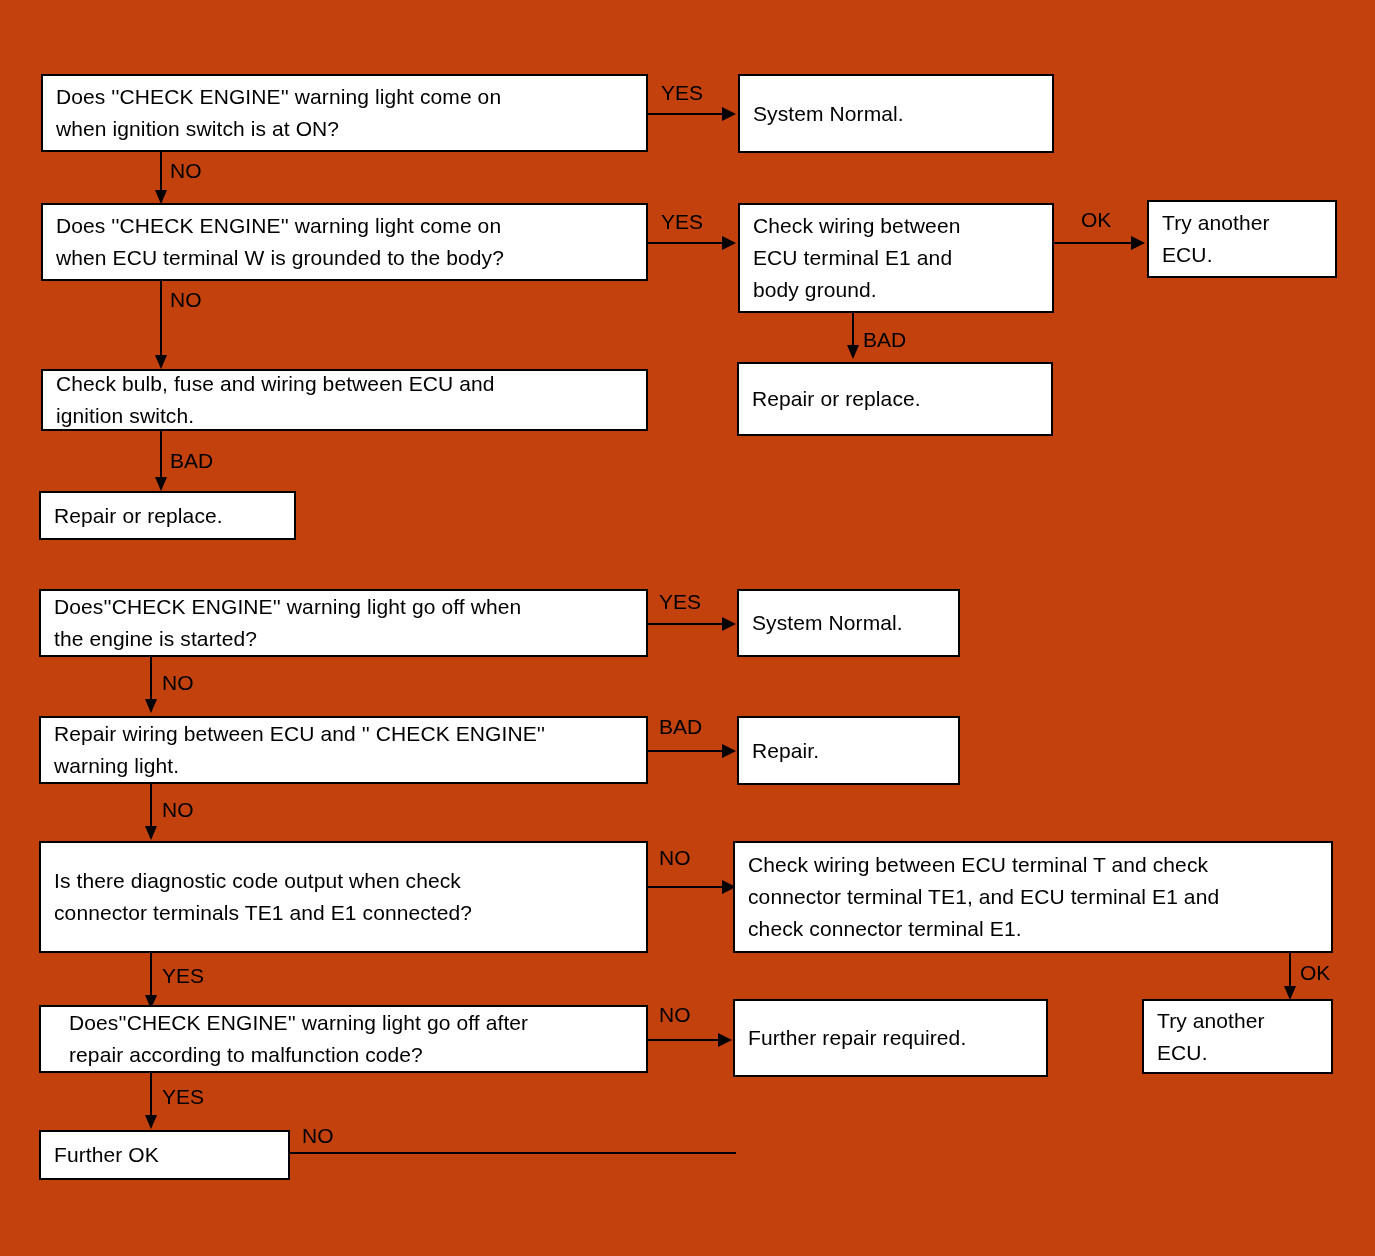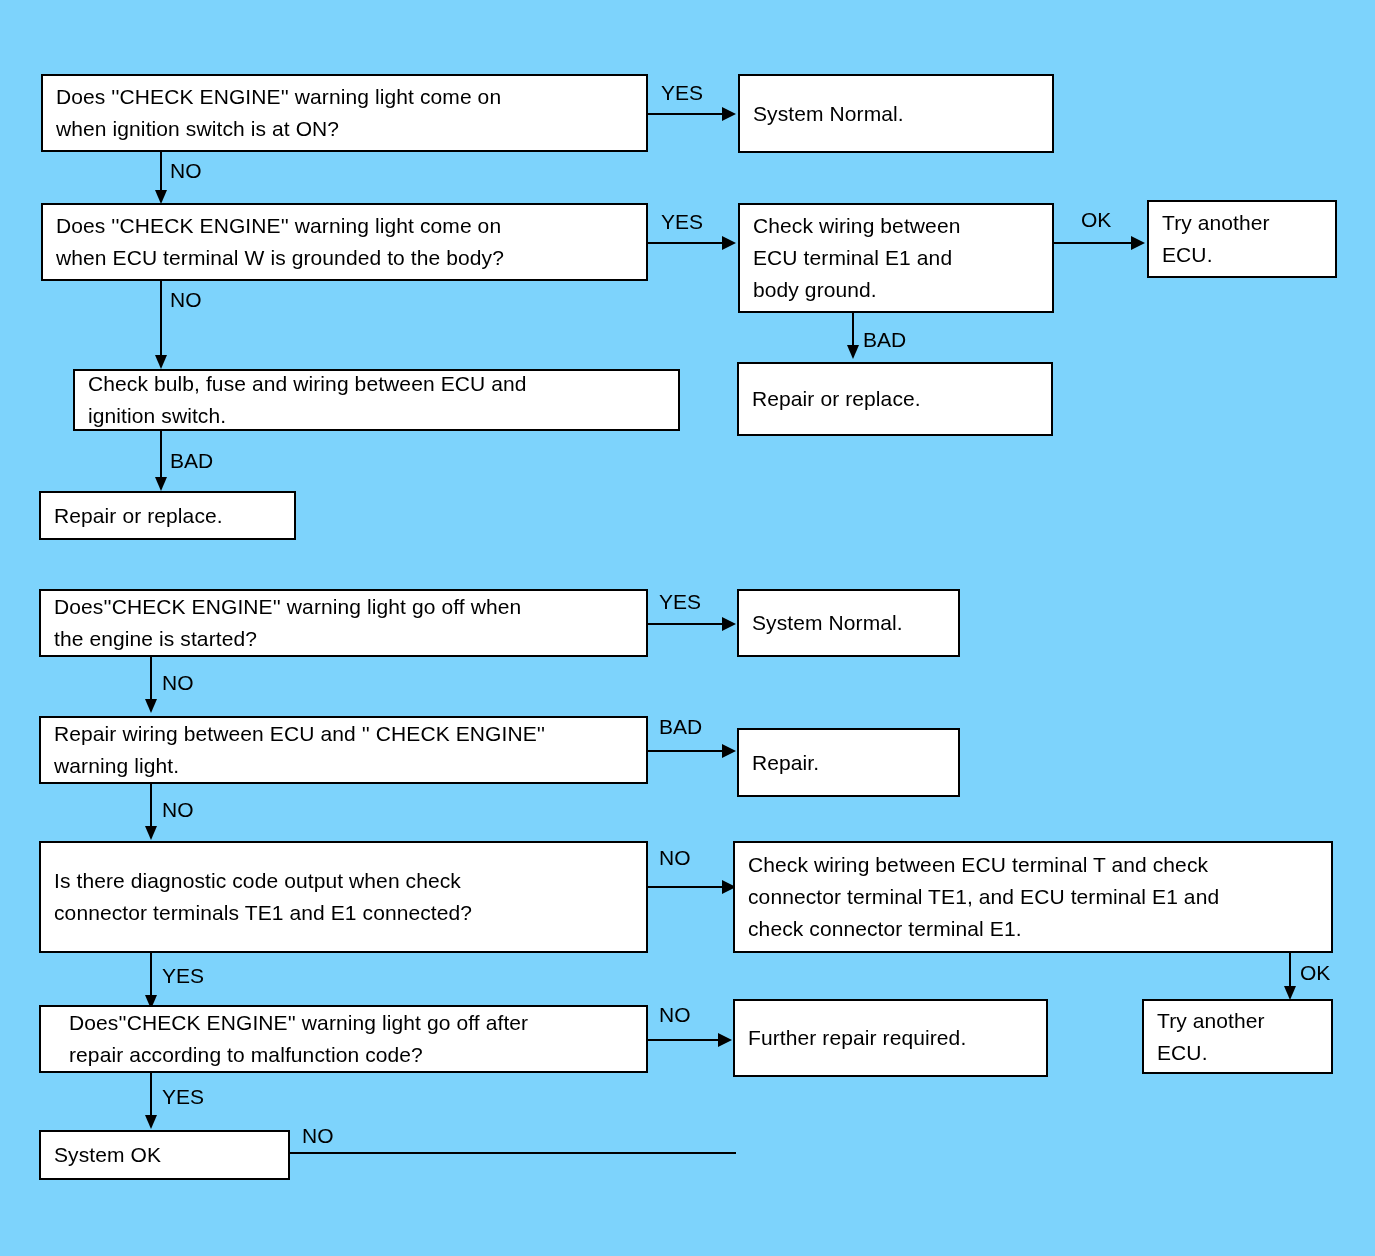--- a/index.html
+++ b/index.html
@@ -8,21 +8,21 @@
     padding: 0;
     background: #ffffff;
   }
   body {
     font-family: "Liberation Sans", sans-serif;
   }
   #canvas {
     position: relative;
     width: 1375px;
     height: 1256px;
-    background: #7dd3fc;
+    background: #c2410c;
     overflow: hidden;
   }
   
   .box {
     position: absolute;
     box-sizing: border-box;
     border: 2px solid #000000;
     background: #ffffff;
     color: #000000;
     font-size: 21px;
@@ -127,21 +127,21 @@
   <div class="elabel" style="left:863px; top:329px;">BAD</div>
 
   <div class="box" style="left:737px; top:362px; width:316px; height:74px;">
     <span class="txt">Repair or replace.</span>
   </div>
 
   <div class="line-v" style="left:160px; top:281px; height:80px;"></div>
   <div class="arrow-d" style="left:155px; top:355px;"></div>
   <div class="elabel" style="left:170px; top:289px;">NO</div>
 
-  <div class="box" style="left:41px; top:369px; width:607px; height:62px;margin-left:32px;">
+  <div class="box" style="left:41px; top:369px; width:607px; height:62px;">
     <span class="txt">Check bulb, fuse and wiring between ECU and
 ignition switch.</span>
   </div>
 
   <div class="line-v" style="left:160px; top:431px; height:52px;"></div>
   <div class="arrow-d" style="left:155px; top:477px;"></div>
   <div class="elabel" style="left:170px; top:450px;">BAD</div>
 
   <div class="box" style="left:39px; top:491px; width:257px; height:49px;">
     <span class="txt">Repair or replace.</span>
@@ -166,21 +166,21 @@
 
   <div class="box" style="left:39px; top:716px; width:609px; height:68px;">
     <span class="txt">Repair wiring between ECU and '' CHECK ENGINE''
 warning light.</span>
   </div>
 
   <div class="line-h" style="left:648px; top:750px; width:76px;"></div>
   <div class="arrow-r" style="left:722px; top:744px;"></div>
   <div class="elabel" style="left:659px; top:716px;">BAD</div>
 
-  <div class="box" style="left:737px; top:716px; width:223px; height:69px;margin-top:12px;">
+  <div class="box" style="left:737px; top:716px; width:223px; height:69px;">
     <span class="txt">Repair.</span>
   </div>
 
   <div class="line-v" style="left:150px; top:784px; height:48px;"></div>
   <div class="arrow-d" style="left:145px; top:826px;"></div>
   <div class="elabel" style="left:162px; top:799px;">NO</div>
 
   <div class="box" style="left:39px; top:841px; width:609px; height:112px;">
     <span class="txt">Is there diagnostic code output when check
 connector terminals TE1 and E1 connected?</span>
@@ -220,20 +220,20 @@
 
   <div class="box" style="left:733px; top:999px; width:315px; height:78px;justify-content:flex-end;">
     <span class="txt">Further repair required.</span>
   </div>
 
   <div class="line-v" style="left:150px; top:1073px; height:48px;"></div>
   <div class="arrow-d" style="left:145px; top:1115px;"></div>
   <div class="elabel" style="left:162px; top:1086px;">YES</div>
 
   <div class="box" style="left:39px; top:1130px; width:251px; height:50px;">
-    <span class="txt">System OK</span>
+    <span class="txt">Further OK</span>
   </div>
 
   <div class="line-h" style="left:290px; top:1152px; width:446px;"></div>
   <div class="elabel" style="left:302px; top:1125px;">NO</div>
 
 
 </div>
 
 </body></html>

